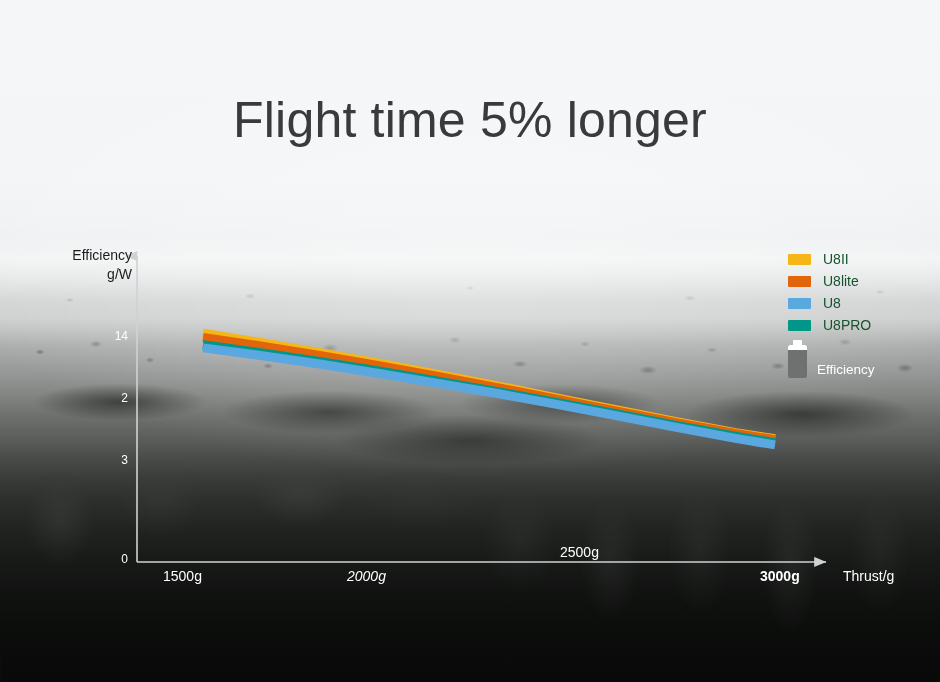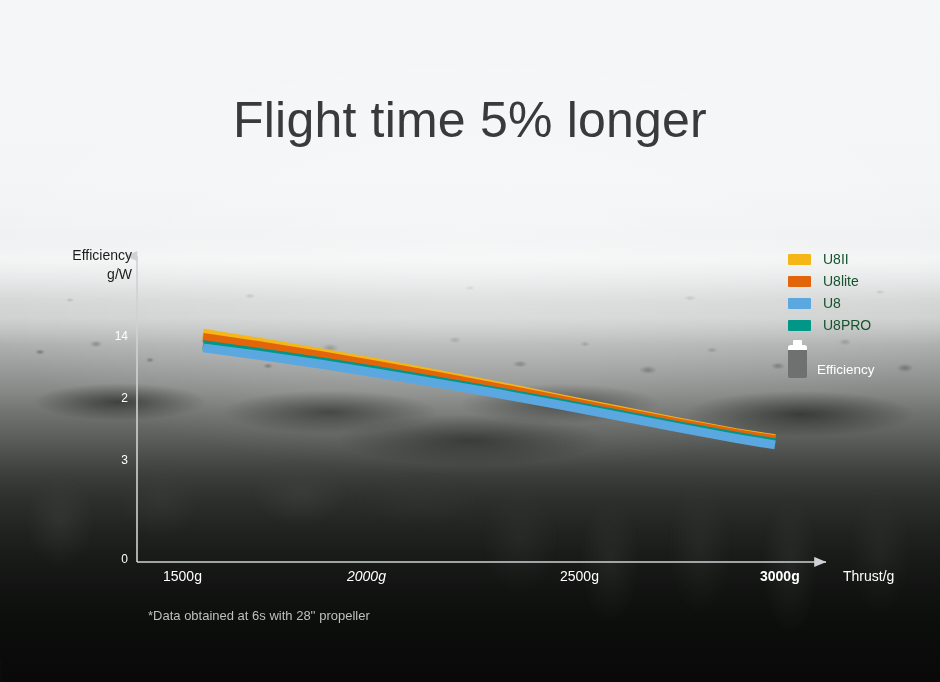--- a/index.html
+++ b/index.html
@@ -181,26 +181,25 @@
       <div>g/W</div>
     </div>
 
     <div class="ytick" style="left:96px;top:329px;">14</div>
     <div class="ytick" style="left:96px;top:391px;">2</div>
     <div class="ytick" style="left:96px;top:453px;">3</div>
     <div class="ytick ytick-0" style="left:96px;top:552px;">0</div>
 
     <div class="xtick" style="left:163px;top:568px;">1500g</div>
     <div class="xtick" style="left:347px;top:568px;font-style:italic;">2000g</div>
-    <div class="xtick" style="left:560px;top:568px;">2500g</div>
+    <div class="xtick" style="left:560px;top:544px;">2500g</div>
     <div class="xtick" style="left:760px;top:568px;font-weight:bold;">3000g</div>
 
     <div class="xaxis-name" style="left:843px;top:568px;">Thrust/g</div>
 
-    <div class="footnote">*Data obtained at 6s with 28'' propeller</div>
   </div>
 
   <div class="legend">
     <div class="legend-row">
       <span class="legend-swatch" style="background:#F5B717"></span>
       <span class="legend-label">U8II</span>
     </div>
     <div class="legend-row">
       <span class="legend-swatch" style="background:#E2650C"></span>
       <span class="legend-label">U8lite</span>

